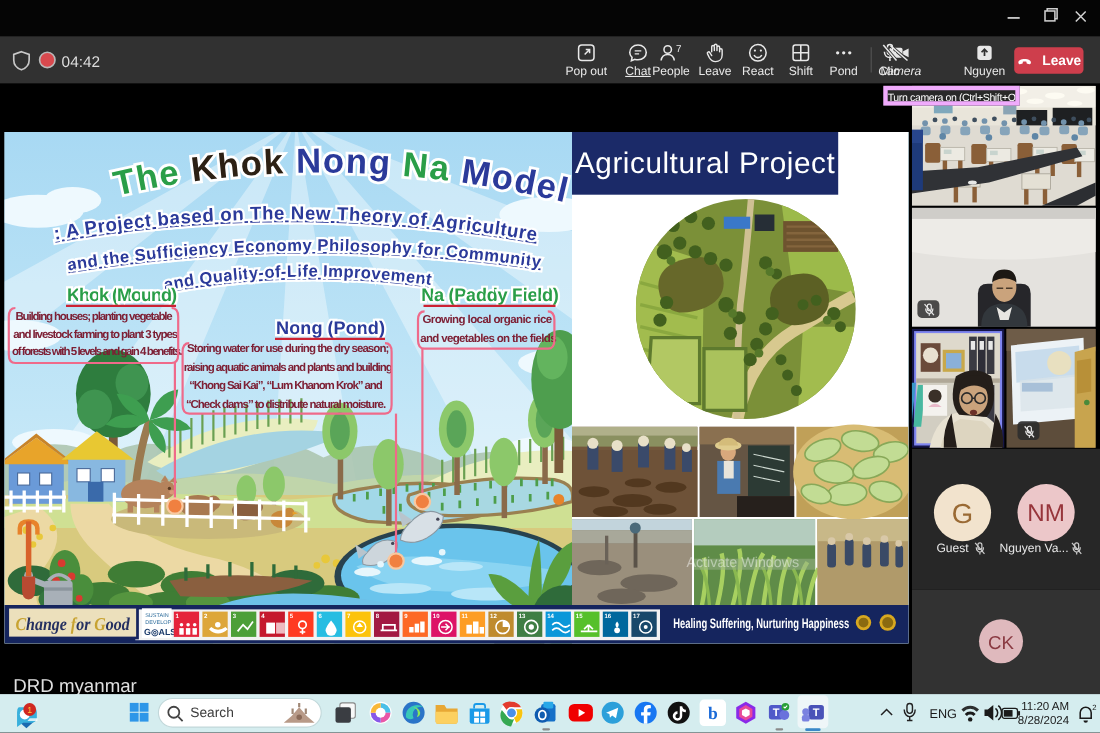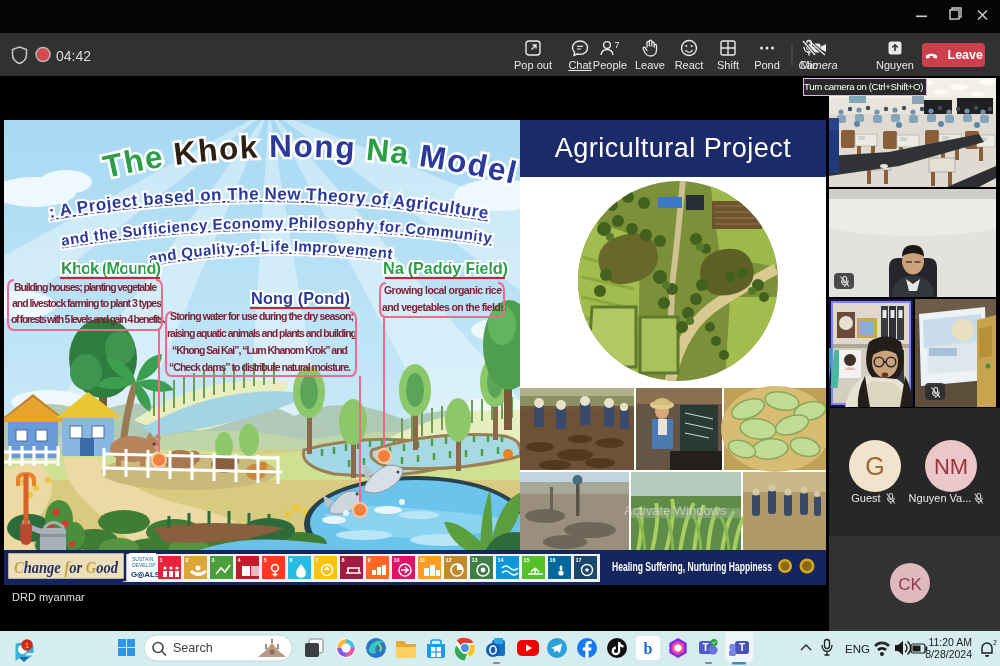--- a/index.html
+++ b/index.html
@@ -9,30 +9,30 @@
 
 #titlebar { position:absolute; top:0; left:0; width:1000px; height:33px; background:#050505; }
 
 #toolbar { position:absolute; top:33px; left:0; width:1000px; height:43px; background:#313131; }
 .tbtn { position:absolute; top:4px; width:56px; height:39px; text-align:center; color:#e8e8e8; }
 .tbtn .ic { height:20px; margin-top:1px; }
 .tbtn .lb { font-size:11px; color:#e8e8e8; margin-top:1px; }
 
 #stage { position:absolute; top:76px; left:0; width:1000px; height:555px; background:#000; }
 #slide { position:absolute; left:4px; top:44px; width:822px; height:465px; background:#b5e0f5; overflow:hidden; }
-#drd { position:absolute; left:12px; top:515px; color:#e0e0e0; font-size:11px; }
+#drd { position:absolute; left:12px; top:538px; color:#e0e0e0; font-size:17px; }
 
 #rightpanel { position:absolute; left:516px; top:0; width:306px; height:465px; background:#fff; }
-#agrihead { position:absolute; left:0; top:0; width:306px; height:57px; background:#1b2a68; color:#fff; text-align:center; font-size:27px; line-height:57px; letter-spacing:0.5px; }
+#agrihead { position:absolute; left:0; top:0; width:242px; height:57px; background:#1b2a68; color:#fff; text-align:center; font-size:27px; line-height:57px; letter-spacing:0.5px; }
 
 #bottomstrip { position:absolute; left:0; top:430px; width:822px; height:35px; background:#122460; }
 
 #sidebar { position:absolute; left:829px; top:2px; width:167px; height:553px; }
 
-#tooltip { position:absolute; left:803px; top:78px; width:124px; height:18px; background:#292929; border:1px solid #f0abfc; color:#fff; font-size:9.6px; letter-spacing:-0.35px; line-height:16px; text-align:left; z-index:50; white-space:nowrap; overflow:hidden; }
+#tooltip { position:absolute; left:803px; top:78px; width:124px; height:18px; background:#292929; border:4px solid #f0abfc; color:#fff; font-size:9.6px; letter-spacing:-0.35px; line-height:16px; text-align:left; z-index:50; white-space:nowrap; overflow:hidden; }
 
 #taskbar { position:absolute; top:631px; left:0; width:1000px; height:35px; background:#d5edef; }
 </style>
 </head>
 <body>
 <div id="root">
   <div id="titlebar">
     <svg width="1000" height="33" style="position:absolute;top:0;left:0">
       <rect x="916" y="15.5" width="11" height="1.6" fill="#cfcfcf"></rect>
       <rect x="950" y="10" width="9" height="9" fill="none" stroke="#cfcfcf" stroke-width="1.4"></rect>

